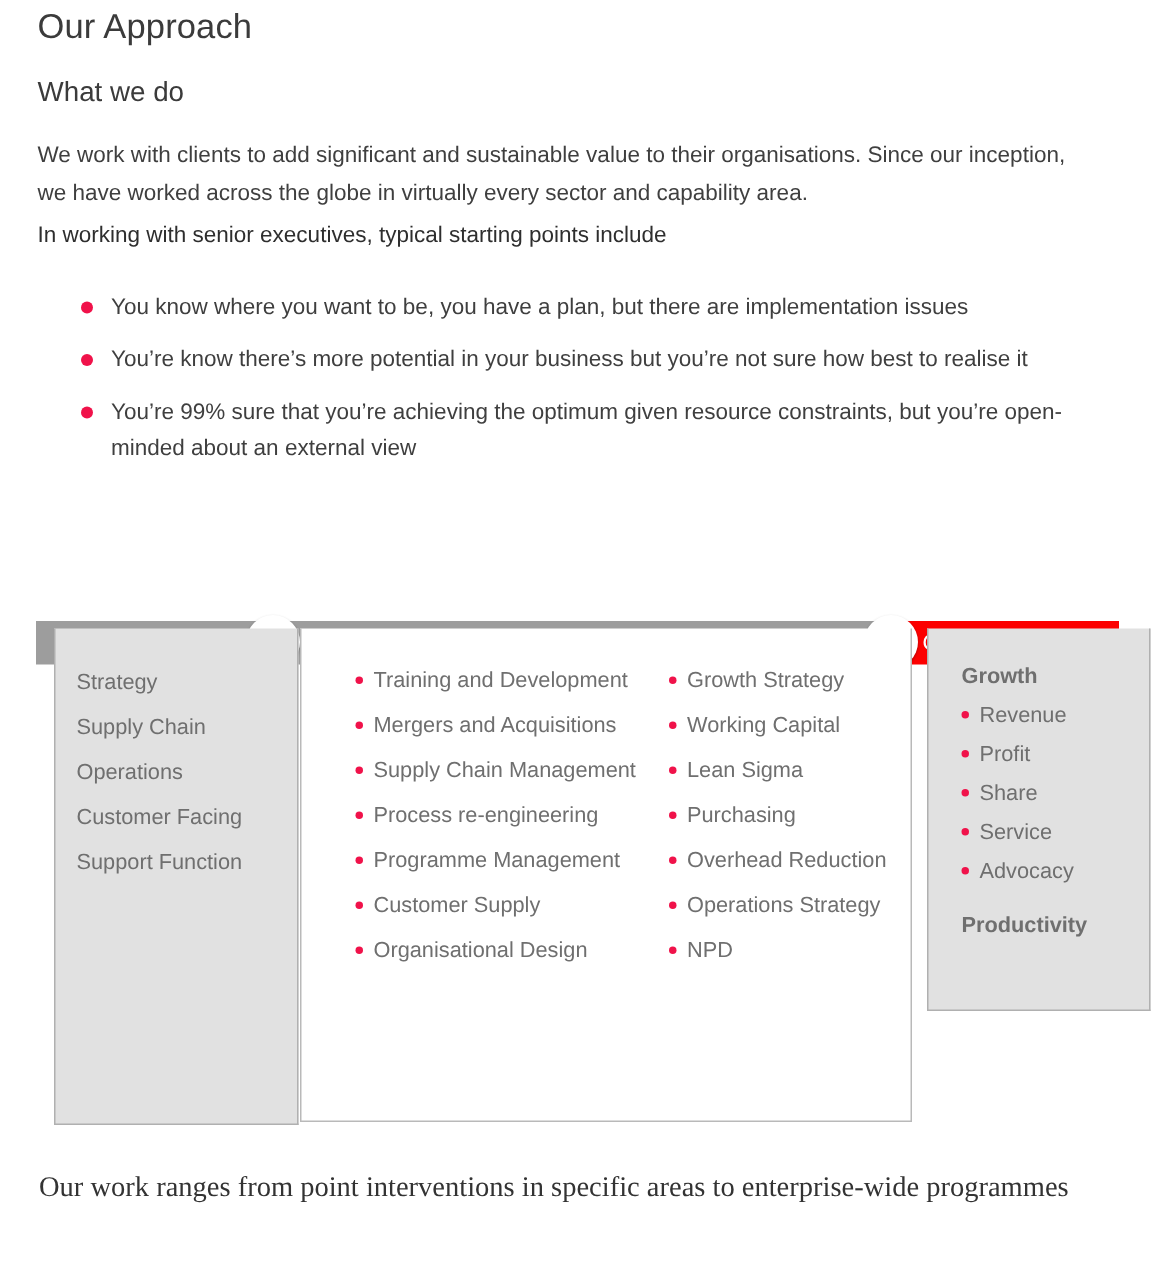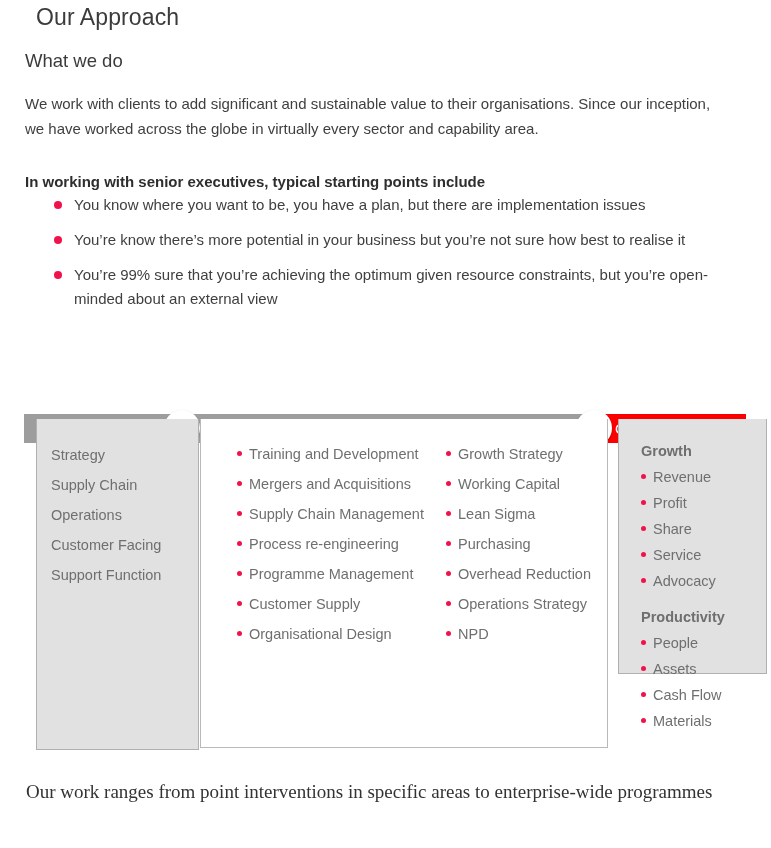--- a/index.html
+++ b/index.html
@@ -19,21 +19,21 @@
   .page {
     position: absolute;
     left: 0; top: 0;
     width: 771px;
     height: 848px;
   }
 
   
   .title {
     position: absolute;
-    left: 36px;
+    left: 25px;
     top: 4px;
     font-size: 23px;
     font-weight: 400;
     color: #3b3b3b;
     letter-spacing: 0.1px;
   }
   .subtitle {
     position: absolute;
     left: 25px;
     top: 50px;
@@ -46,23 +46,23 @@
     left: 25px;
     top: 91px;
     width: 690px;
     font-size: 15px;
     line-height: 25px;
     color: #3f3f3f;
   }
   .lead {
     position: absolute;
     left: 25px;
-    top: 173px;
+    top: 148px;
     font-size: 15px;
-    font-weight: bold;
+    font-weight: normal;
     color: #2e2e2e;
   }
 
   
   .bullets {
     position: absolute;
     left: 52px;
     top: 193px;
     width: 660px;
     list-style: none;
@@ -336,26 +336,20 @@
       <div class="outcomes-body">
         <div class="out-head">Growth</div>
         <ul class="plainlist out-list">
           <li>Revenue</li>
           <li>Profit</li>
           <li>Share</li>
           <li>Service</li>
           <li>Advocacy</li>
         </ul>
         <div class="out-head second">Productivity</div>
-        <ul class="plainlist out-list">
-          <li>People</li>
-          <li>Assets</li>
-          <li>Cash Flow</li>
-          <li>Materials</li>
-        </ul>
       </div>
     </div>
 
   </div>
 
   <div class="caption">Our work ranges from point interventions in specific areas to enterprise-wide programmes</div>
 
 </div>
 
 </body></html>

